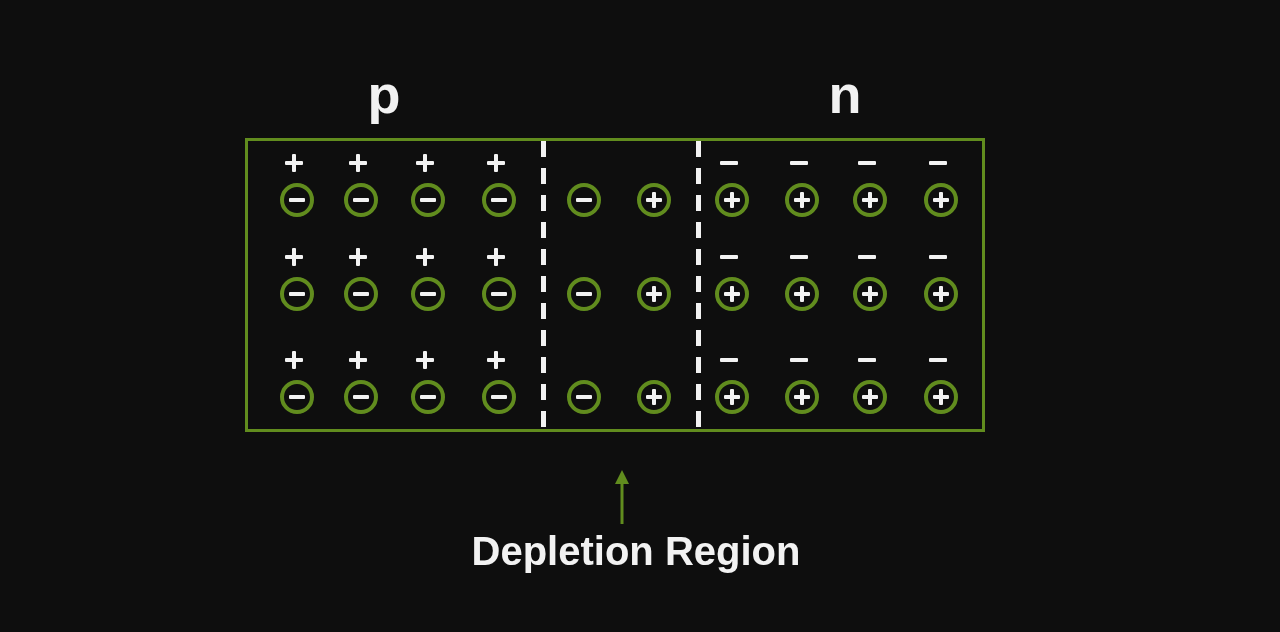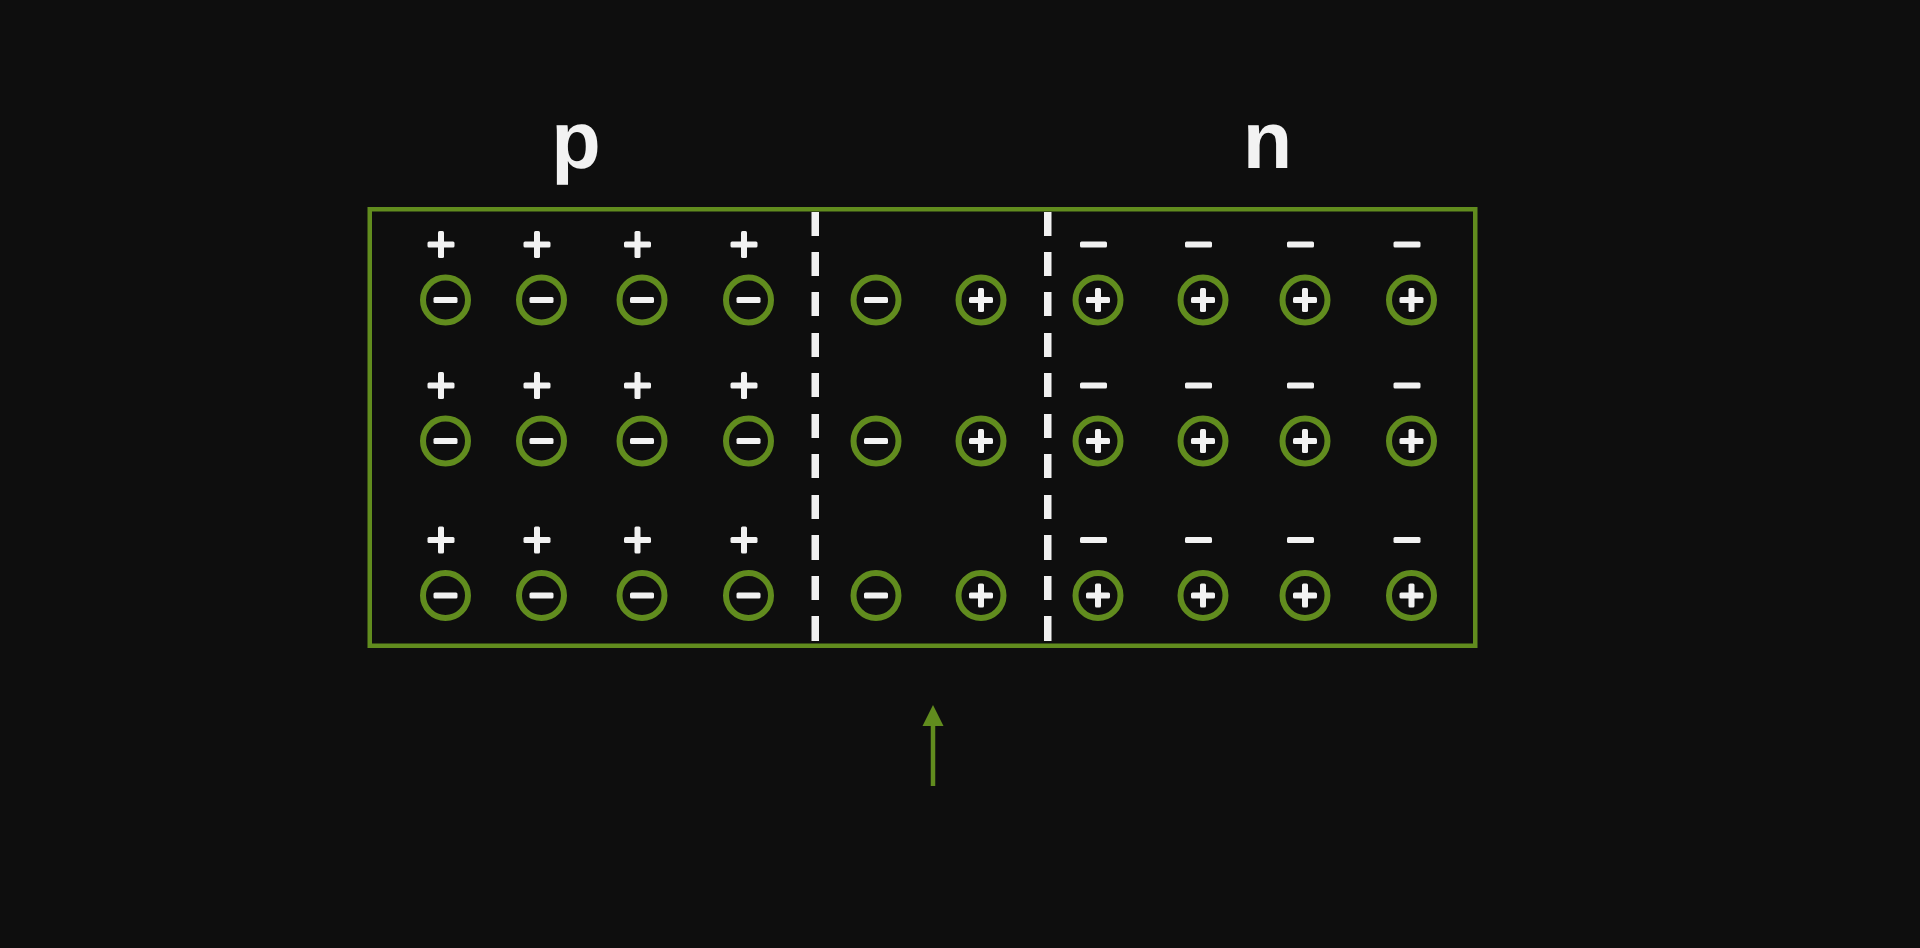--- a/index.html
+++ b/index.html
@@ -304,14 +304,15 @@
       <div class="ion-circle" style="left: 941px; top: 397px;">
         <span class="bh"></span>
         <span class="bv"></span>
       </div>
     </div>
 
   <div class="arrow-head" id="arrow-head" style="left: 622px; top: 470px;"></div>
 
   <div class="arrow-shaft" id="arrow-shaft" style="left: 622px; top: 482px; height: 42px;"></div>
 
+  <div class="caption" id="caption" style="left: 636px; top: 551px;">Depletion Region</div>
 
 </div>
 
 </body></html>

